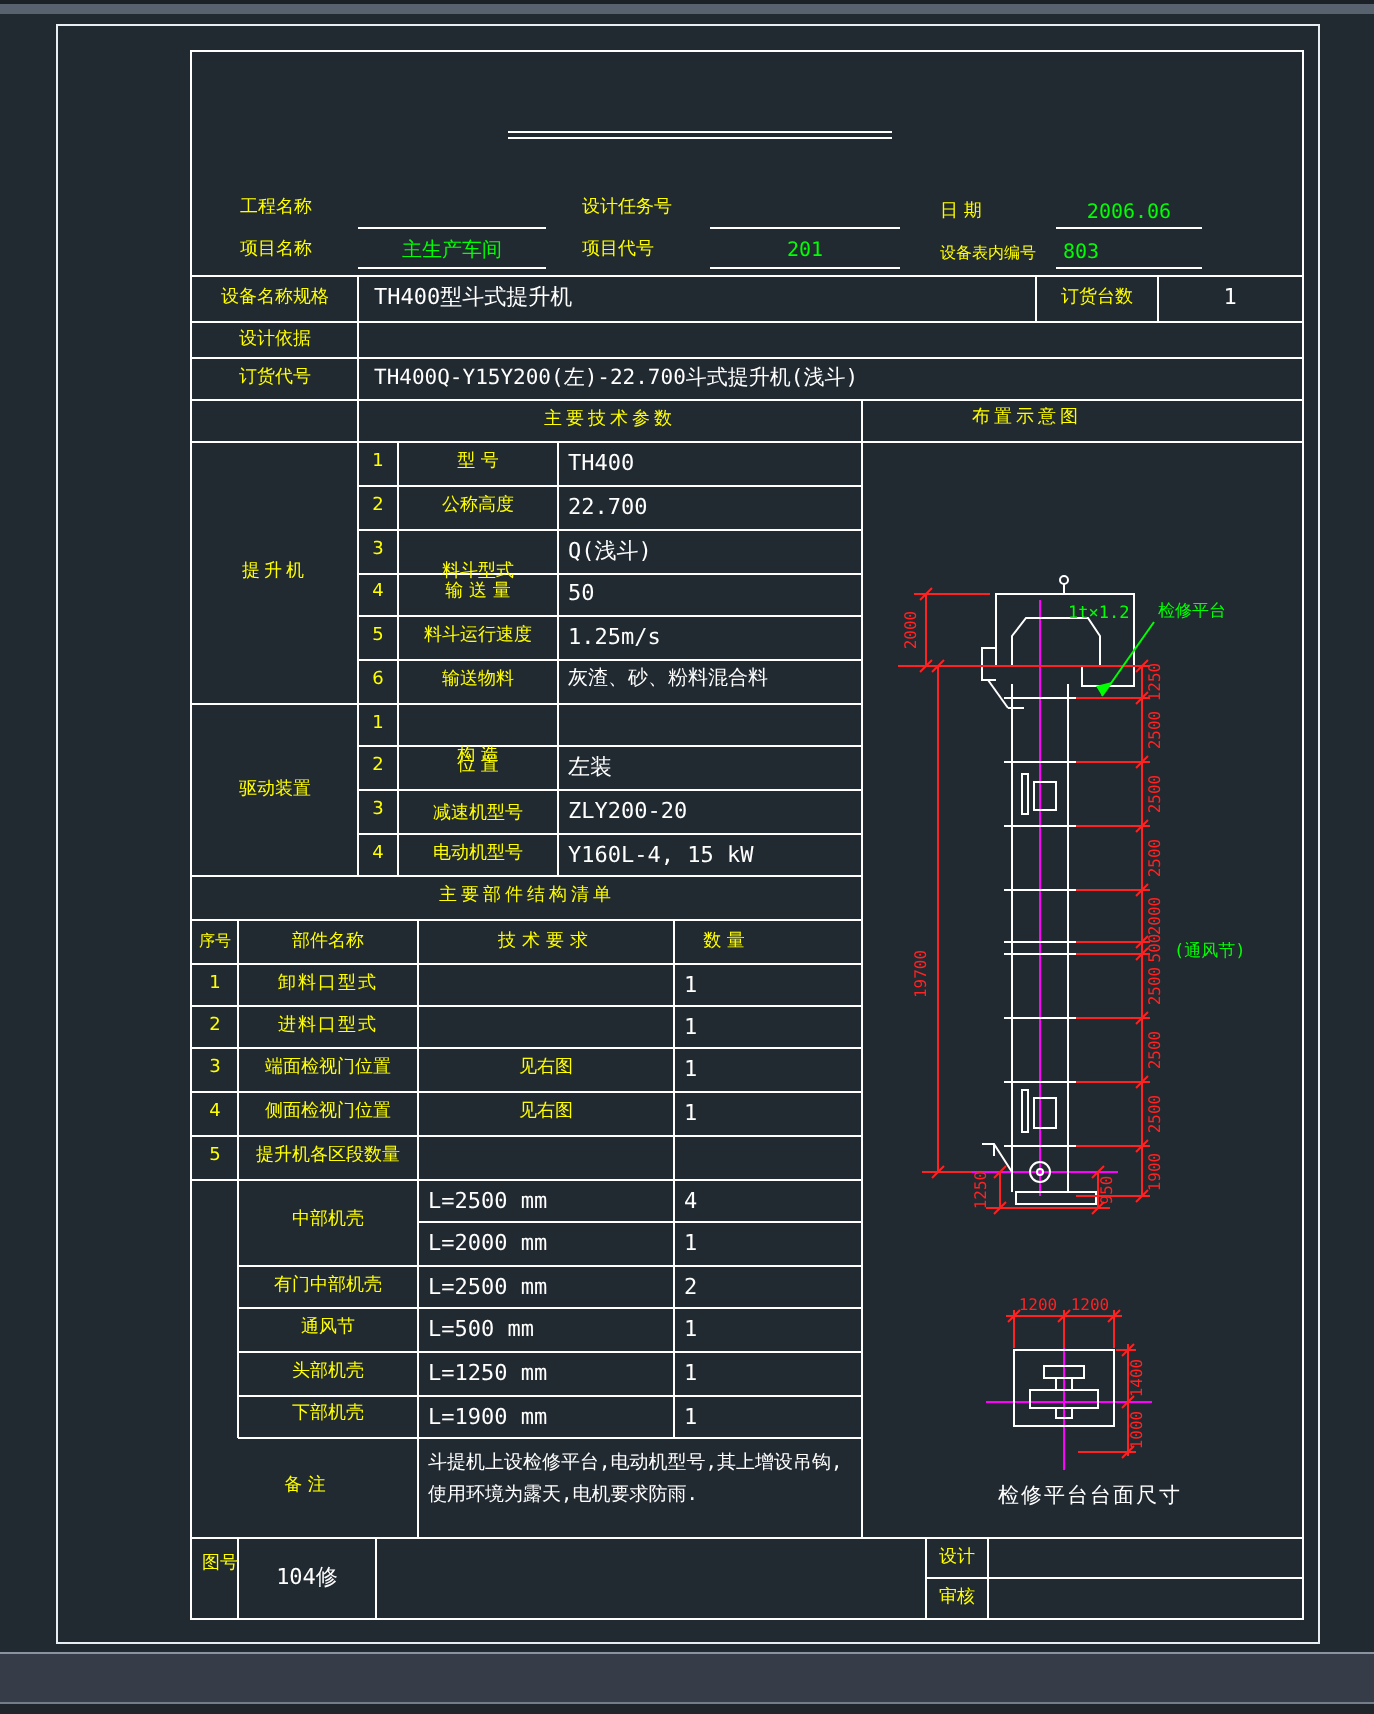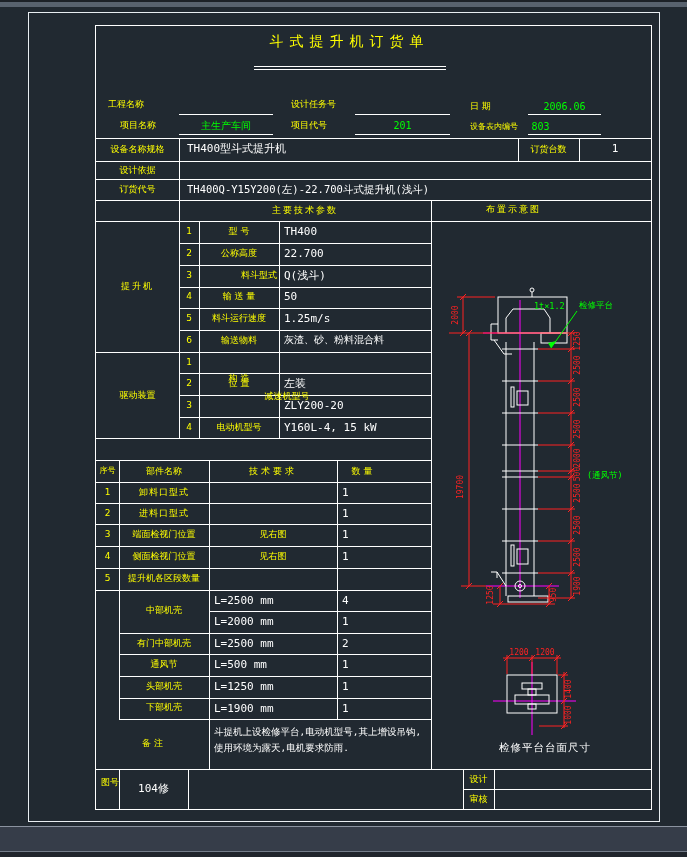--- a/index.html
+++ b/index.html
@@ -224,23 +224,22 @@
           </g>
           <g stroke="#00ff00" stroke-width="1">
             <line x1="146" y1="111" x2="120" y2="148"></line>
           </g>
           <polygon points="120,148 125,141 117,143" fill="#00ff00"></polygon>
 
           <text x="68" y="551" fill="#ffffff" font-size="10.5" letter-spacing="1">检修平台台面尺寸</text>
         </g>
       </svg>
 
-      <div class="t y c" style="left:157px;top:8px;width:193px;font-size:14px;letter-spacing:6px;">斗式提升机订货单</div>
-
-      <div class="t y" style="left:12px;top:74px;">工程名称</div>
+
+      <div class="t y" style="left:24px;top:74px;font-family:Liberation Mono, monospace;">工程名称</div>
       <div class="t y" style="left:195px;top:74px;">设计任务号</div>
       <div class="t y" style="left:374px;top:76px;">日  期</div>
       <div class="t g c" style="left:432px;top:76px;width:73px;">2006.06</div>
       <div class="t y" style="left:24px;top:95px;">项目名称</div>
       <div class="t g c" style="left:83px;top:95px;width:94px;">主生产车间</div>
       <div class="t y" style="left:195px;top:95px;">项目代号</div>
       <div class="t g c" style="left:259px;top:95px;width:95px;">201</div>
       <div class="t y" style="left:374px;top:97px;font-size:8px;">设备表内编号</div>
       <div class="t g c" style="left:408px;top:96px;width:73px;">803</div>
 
@@ -256,44 +255,45 @@
       <div class="t y c" style="left:0;top:256px;width:83px;letter-spacing:2px;">提升机</div>
       <div class="t y c" style="left:0;top:365px;width:83px;">驱动装置</div>
 
       <div class="t y c" style="left:83px;top:201px;width:20px;">1</div>
       <div class="t y c" style="left:103px;top:201px;width:80px;">型  号</div>
       <div class="t w" style="left:188px;top:200px;">TH400</div>
       <div class="t y c" style="left:83px;top:223px;width:20px;">2</div>
       <div class="t y c" style="left:103px;top:223px;width:80px;">公称高度</div>
       <div class="t w" style="left:188px;top:222px;">22.700</div>
       <div class="t y c" style="left:83px;top:245px;width:20px;">3</div>
-      <div class="t y c" style="left:103px;top:245px;width:80px;padding-left:20px;">料斗型式</div>
+      <div class="t y c" style="left:103px;top:256px;width:80px;">料斗型式</div>
       <div class="t w" style="left:188px;top:244px;">Q(浅斗)</div>
       <div class="t y c" style="left:83px;top:266px;width:20px;">4</div>
       <div class="t y c" style="left:103px;top:266px;width:80px;">输 送 量</div>
       <div class="t w" style="left:188px;top:265px;">50</div>
       <div class="t y c" style="left:83px;top:288px;width:20px;">5</div>
       <div class="t y c" style="left:103px;top:288px;width:80px;">料斗运行速度</div>
       <div class="t w" style="left:188px;top:287px;">1.25m/s</div>
       <div class="t y c" style="left:83px;top:310px;width:20px;">6</div>
       <div class="t y c" style="left:103px;top:310px;width:80px;">输送物料</div>
       <div class="t w" style="left:188px;top:309px;font-size:10px;">灰渣、砂、粉料混合料</div>
 
       <div class="t y c" style="left:83px;top:332px;width:20px;">1</div>
       <div class="t y c" style="left:103px;top:348px;width:80px;">构  造</div>
       <div class="t y c" style="left:83px;top:353px;width:20px;">2</div>
       <div class="t y c" style="left:103px;top:353px;width:80px;">位  置</div>
       <div class="t w" style="left:188px;top:352px;">左装</div>
       <div class="t y c" style="left:83px;top:375px;width:20px;">3</div>
-      <div class="t y c" style="left:103px;top:366px;width:80px;padding-left:48px;">减速机型号</div>
+      <div class="t y c" style="left:103px;top:377px;width:80px;">减速机型号</div>
       <div class="t w" style="left:188px;top:374px;">ZLY200-20</div>
       <div class="t y c" style="left:83px;top:397px;width:20px;">4</div>
       <div class="t y c" style="left:103px;top:397px;width:80px;">电动机型号</div>
       <div class="t w" style="left:188px;top:396px;">Y160L-4, 15 kW</div>
 
+      <div class="t y c" style="left:0;top:418px;width:335px;letter-spacing:2px;">主要部件结构清单</div>
       <div class="t y c" style="left:0;top:441px;width:23px;font-size:8px;">序号</div>
       <div class="t y c" style="left:23px;top:441px;width:90px;">部件名称</div>
       <div class="t y c" style="left:113px;top:441px;width:128px;letter-spacing:3px;">技术要求</div>
       <div class="t y c" style="left:241px;top:441px;width:50px;">数 量</div>
 
       <div class="t y c" style="left:0;top:462px;width:23px;">1</div>
       <div class="t y c" style="left:23px;top:462px;width:90px;letter-spacing:1px;">卸料口型式</div>
       <div class="t w" style="left:246px;top:461px;">1</div>
       <div class="t y c" style="left:0;top:483px;width:23px;">2</div>
       <div class="t y c" style="left:23px;top:483px;width:90px;letter-spacing:1px;">进料口型式</div>

